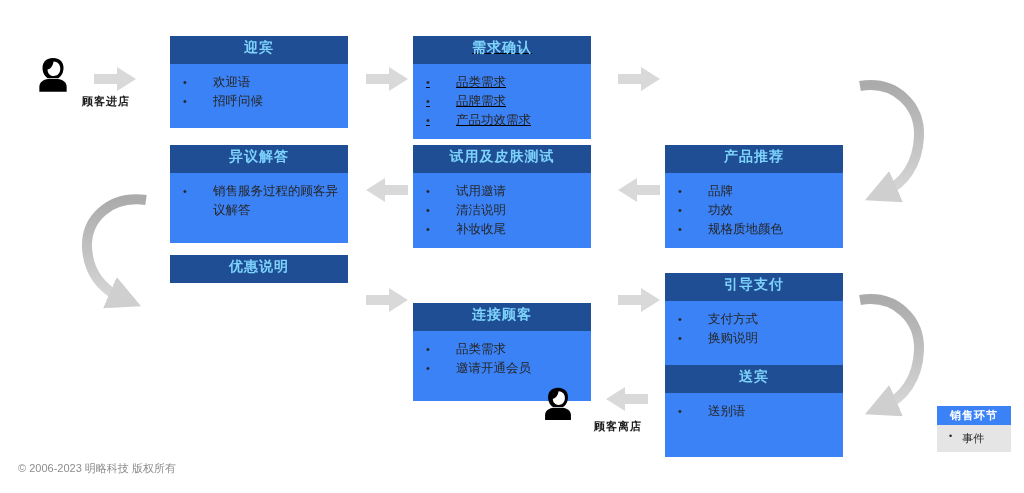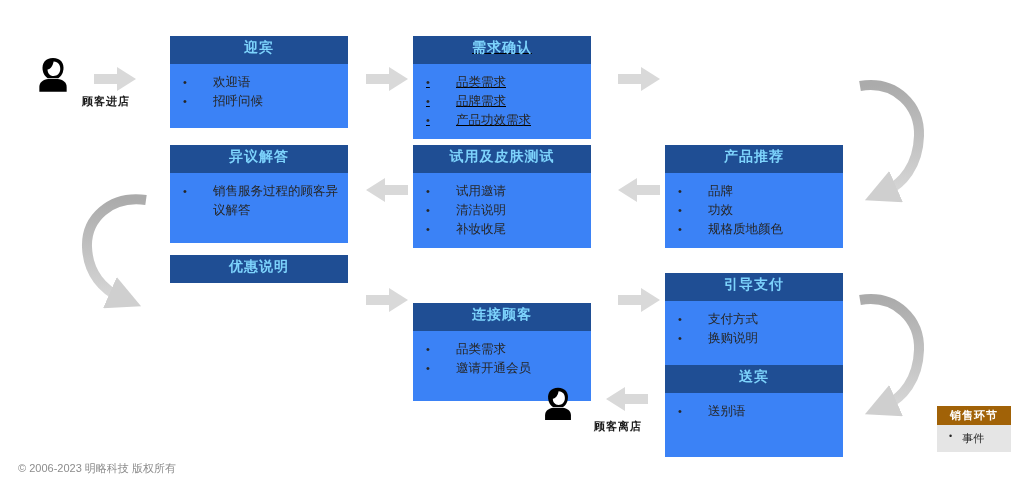--- a/index.html
+++ b/index.html
@@ -41,21 +41,21 @@
   
   .person { position:absolute; }
   .person svg { display:block; width:100%; height:100%; }
   .actor-label {
     position:absolute; font-size:11px; font-weight:bold; color:#1a1a1a;
     text-align:left; letter-spacing:1px;
   }
   
   .legend { position:absolute; left:937px; top:406px; width:74px; }
   .legend .hd {
-    background:#a16207; color:#ffffff; font-size:11px; font-weight:bold;
+    background:#3b82f6; color:#ffffff; font-size:11px; font-weight:bold;
     text-align:center; height:19px; line-height:19px; letter-spacing:1px;
   }
   .legend .bd {
     background:#e5e5e5; font-size:11px; color:#262626; padding:6px 4px;
     display:flex;
   }
   .legend .bd::before { content:"•"; font-size:9px; padding:0 10px 0 8px; }
   
   .footer {
     position:absolute; left:18px; top:461px; font-size:11px; color:#8c8c8c;

